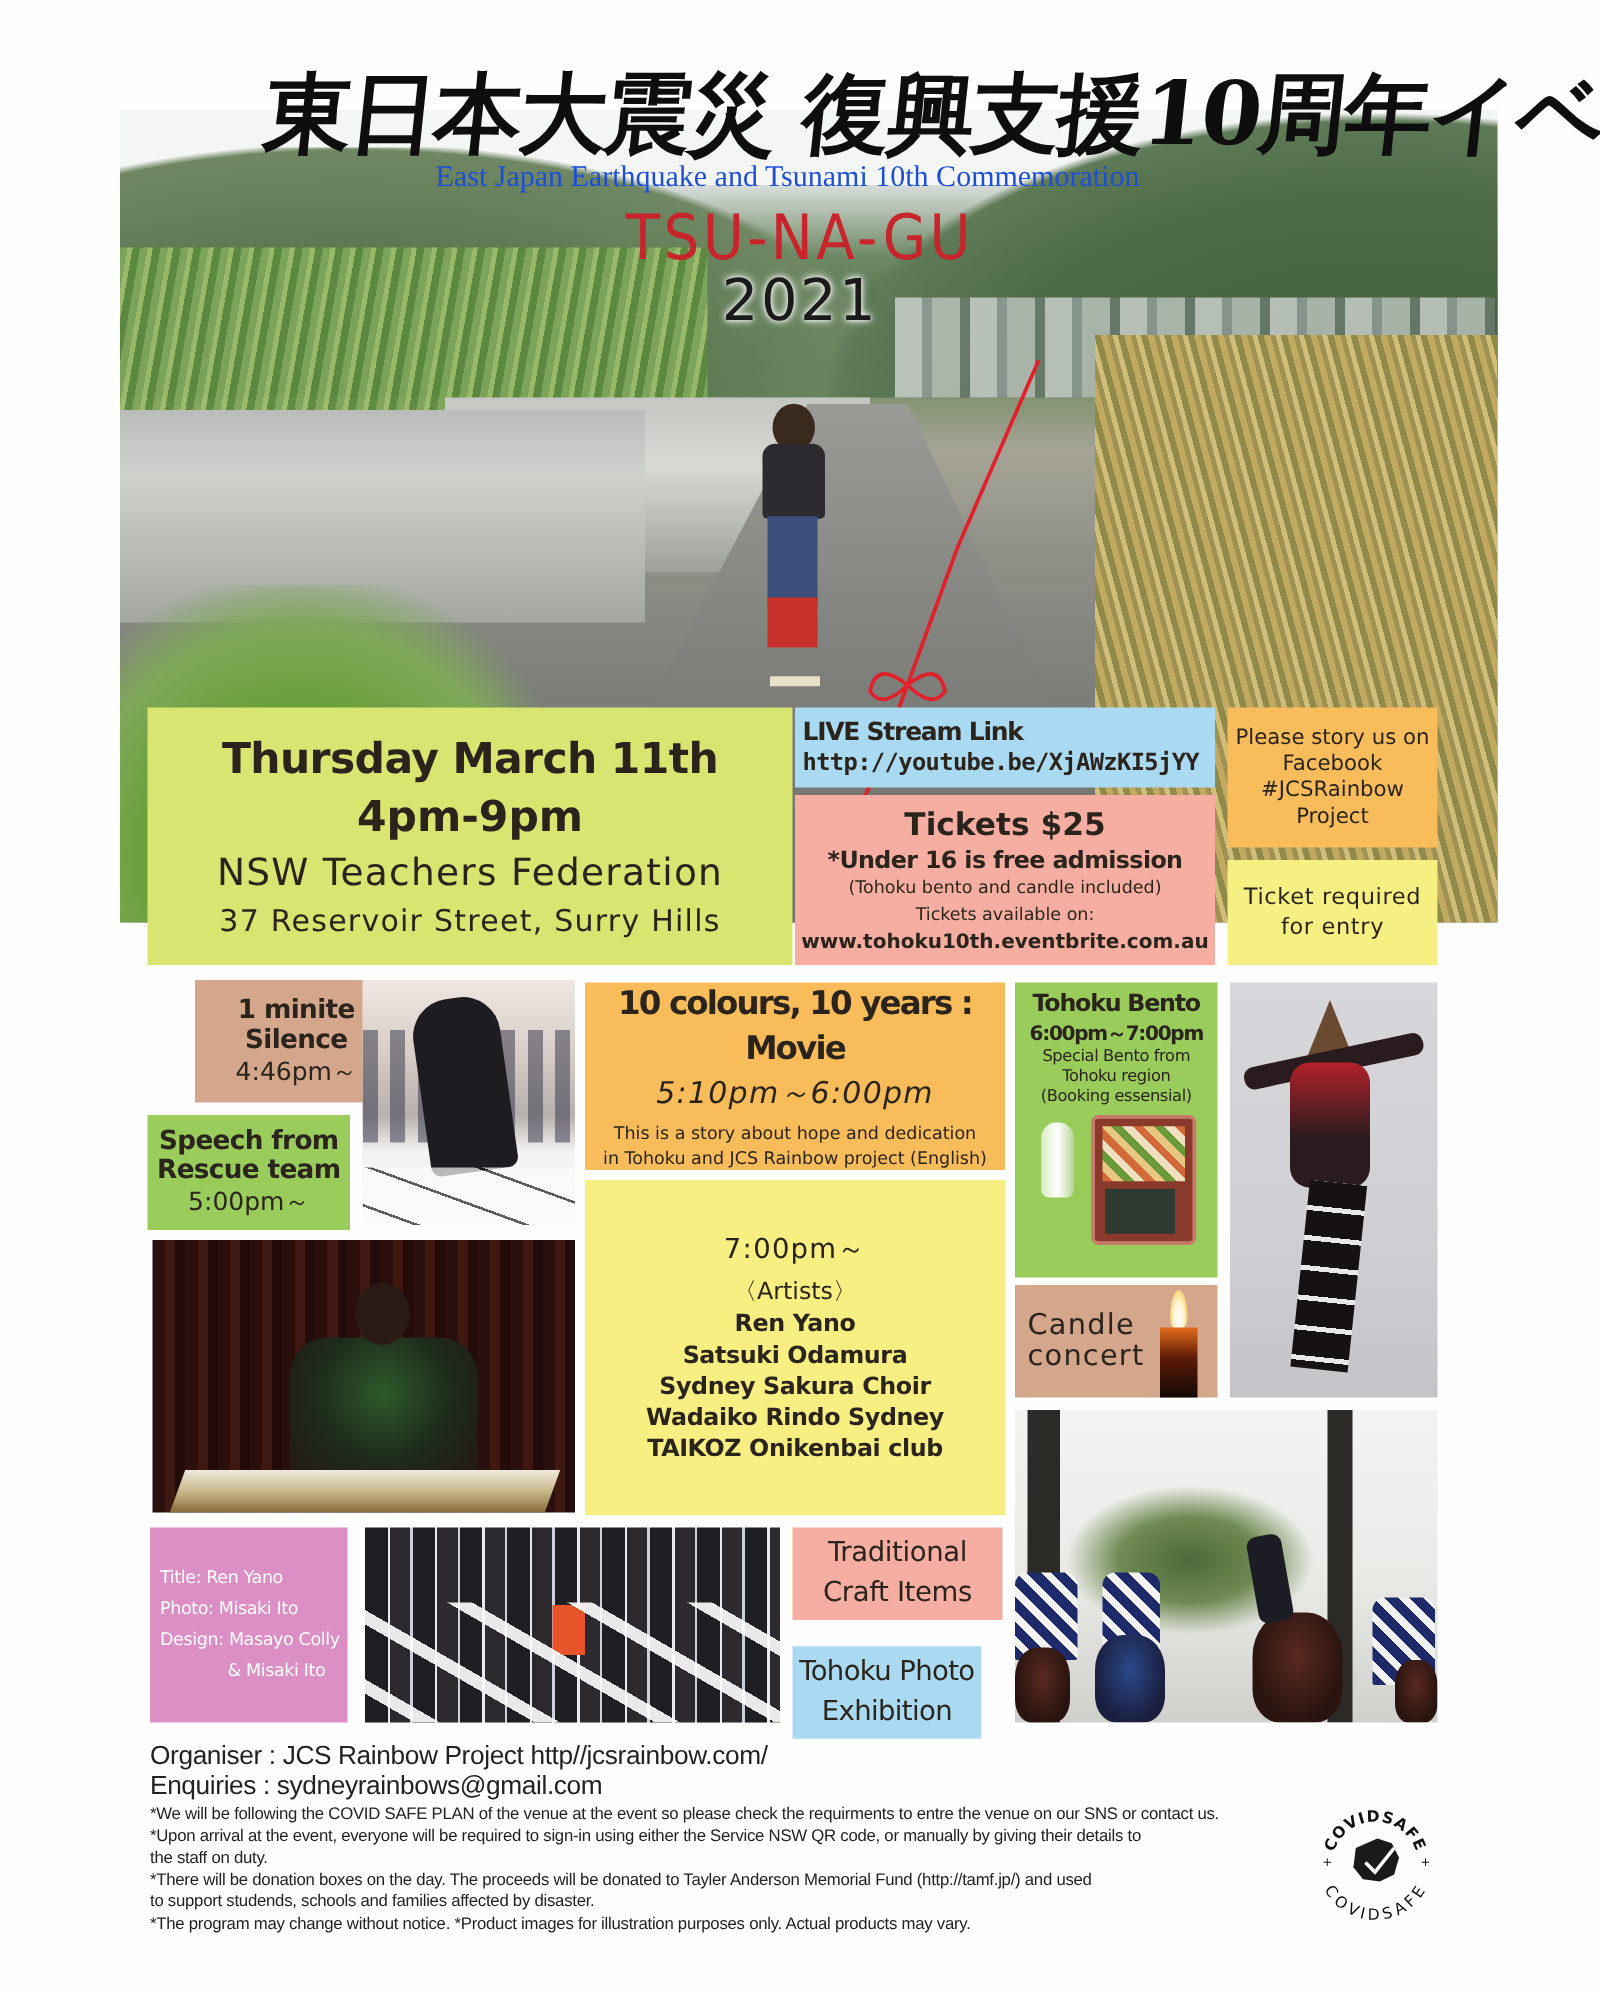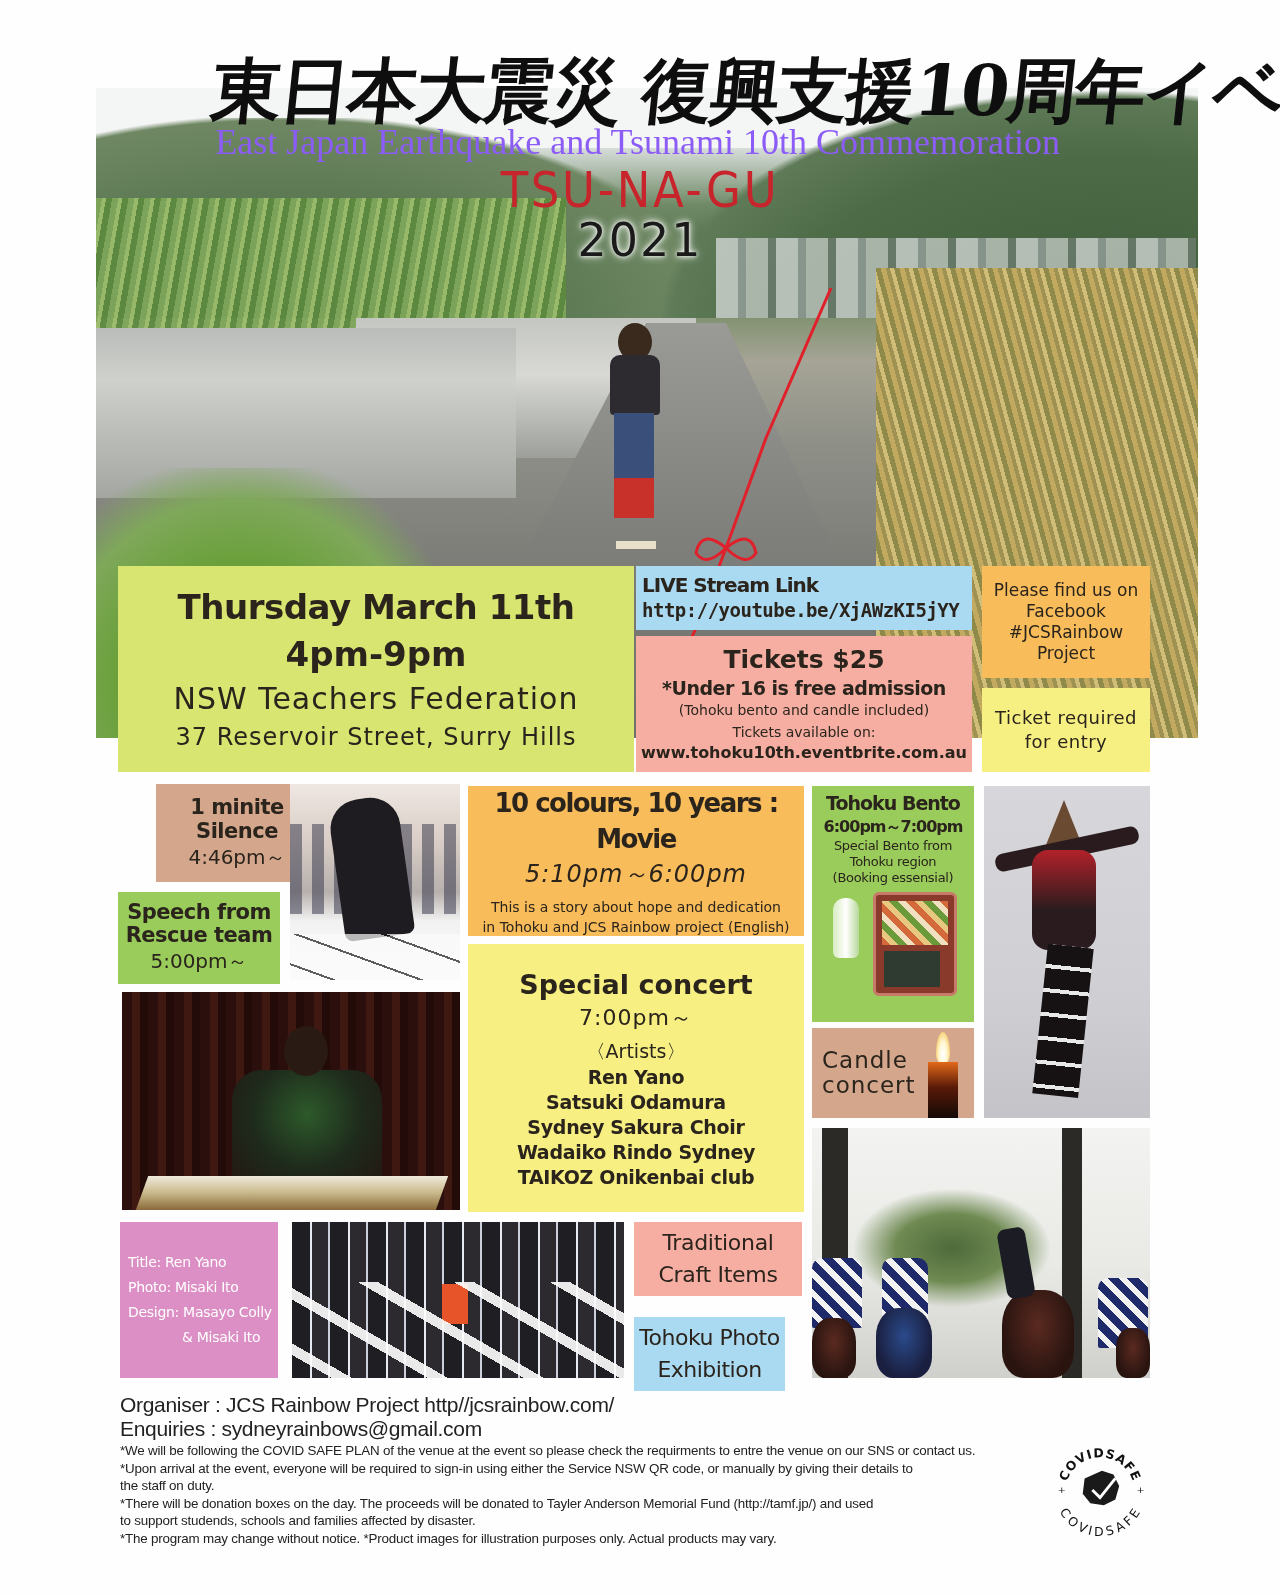--- a/index.html
+++ b/index.html
@@ -35,22 +35,22 @@
   #hero .child .head { left: 14px; top: 0; width: 34px; height: 38px; border-radius: 50%; background: #3a2a1e; position:absolute; }
   #hero .child .shirt { left: 6px; top: 32px; width: 50px; height: 60px; background: #2d2a30; border-radius: 10px 10px 4px 4px; position:absolute; }
   #hero .child .pants { left: 10px; top: 90px; width: 40px; height: 70px; background: #3a4f7a; position:absolute; }
   #hero .child .boots { left: 10px; top: 155px; width: 40px; height: 40px; background: #c8302a; position:absolute; }
   #hero .child .scooter { left: 12px; top: 190px; width: 40px; height: 36px; border-bottom: 8px solid #e8e0c8; position:absolute; }
   #hero .string { left: 520px; top: 200px; width: 220px; height: 450px; }
 
   
   #jp-title { left: 212px; top: 46px; width: 830px; height: 90px; font-family: "DejaVu Serif", serif; font-weight: bold;
     font-size: 70px; line-height: 90px; color: #0e0e0e; letter-spacing: -2px; white-space: nowrap; text-align: center; transform: skewX(-6deg); }
-  #en-title { left: 200px; top: 122px; width: 860px; height: 40px; font-family: "Liberation Serif", serif; font-size: 36px;
-    line-height: 40px; color: #8b5cf6; text-align: right; white-space: nowrap; }
+  #en-title { left: 200px; top: 122px; width: 860px; height: 40px; font-family: "Liberation Serif", serif; font-size: 24px;
+    line-height: 40px; color: #1d4ed8; text-align: center; white-space: nowrap; }
   #tsunagu { left: 400px; top: 160px; width: 480px; height: 60px; font-family: "DejaVu Sans", sans-serif; font-size: 50px;
     line-height: 60px; color: #c8242c; text-align: center; letter-spacing: 3px; font-weight: normal; transform: scaleX(0.9); }
   #year { left: 520px; top: 212px; width: 240px; height: 56px; font-family: "DejaVu Sans", sans-serif; font-size: 46px;
     line-height: 56px; color: #1a1a1a; text-align: center; letter-spacing: 2px; text-shadow: 0 0 4px #fff, 0 0 8px #fff; }
 
   
   #date-box { left: 118px; top: 566px; width: 516px; height: 206px; background: #d8e570; }
   #date-box .l1 { font-size: 34px; font-weight: bold; letter-spacing: -0.5px; line-height: 46px; }
   #date-box .l2 { font-size: 34px; font-weight: bold; line-height: 48px; }
   #date-box .l3 { font-size: 30px; line-height: 42px; letter-spacing: 1px; }
@@ -199,21 +199,21 @@
 
 <div id="ticket-box" class="box">
   <div class="a">Tickets $25</div>
   <div class="b">*Under 16 is free admission</div>
   <div class="c">(Tohoku bento and candle included)</div>
   <div class="d">Tickets available on:</div>
   <div class="e">www.tohoku10th.eventbrite.com.au</div>
 </div>
 
 <div id="fb-box" class="box">
-  <div>Please find us on</div>
+  <div>Please story us on</div>
   <div>Facebook</div>
   <div>#JCSRainbow</div>
   <div>Project</div>
 </div>
 
 <div id="req-box" class="box">
   <div>Ticket required</div>
   <div>for entry</div>
 </div>
 
@@ -246,21 +246,20 @@
 <div id="movie-box" class="box">
   <div class="a">10 colours, 10 years : Movie</div>
   <div class="b">5:10pm～6:00pm</div>
   <div class="c">
     <div>This is a story about hope and dedication</div>
     <div>in Tohoku and JCS Rainbow project (English)</div>
   </div>
 </div>
 
 <div id="concert-box" class="box">
-  <div class="a">Special concert</div>
   <div class="b">7:00pm～</div>
   <div class="c">〈Artists〉</div>
   <div class="artist">Ren Yano</div>
   <div class="artist">Satsuki Odamura</div>
   <div class="artist">Sydney Sakura Choir</div>
   <div class="artist">Wadaiko Rindo Sydney</div>
   <div class="artist">TAIKOZ Onikenbai club</div>
 </div>
 
 <div id="bento-box" class="box">

